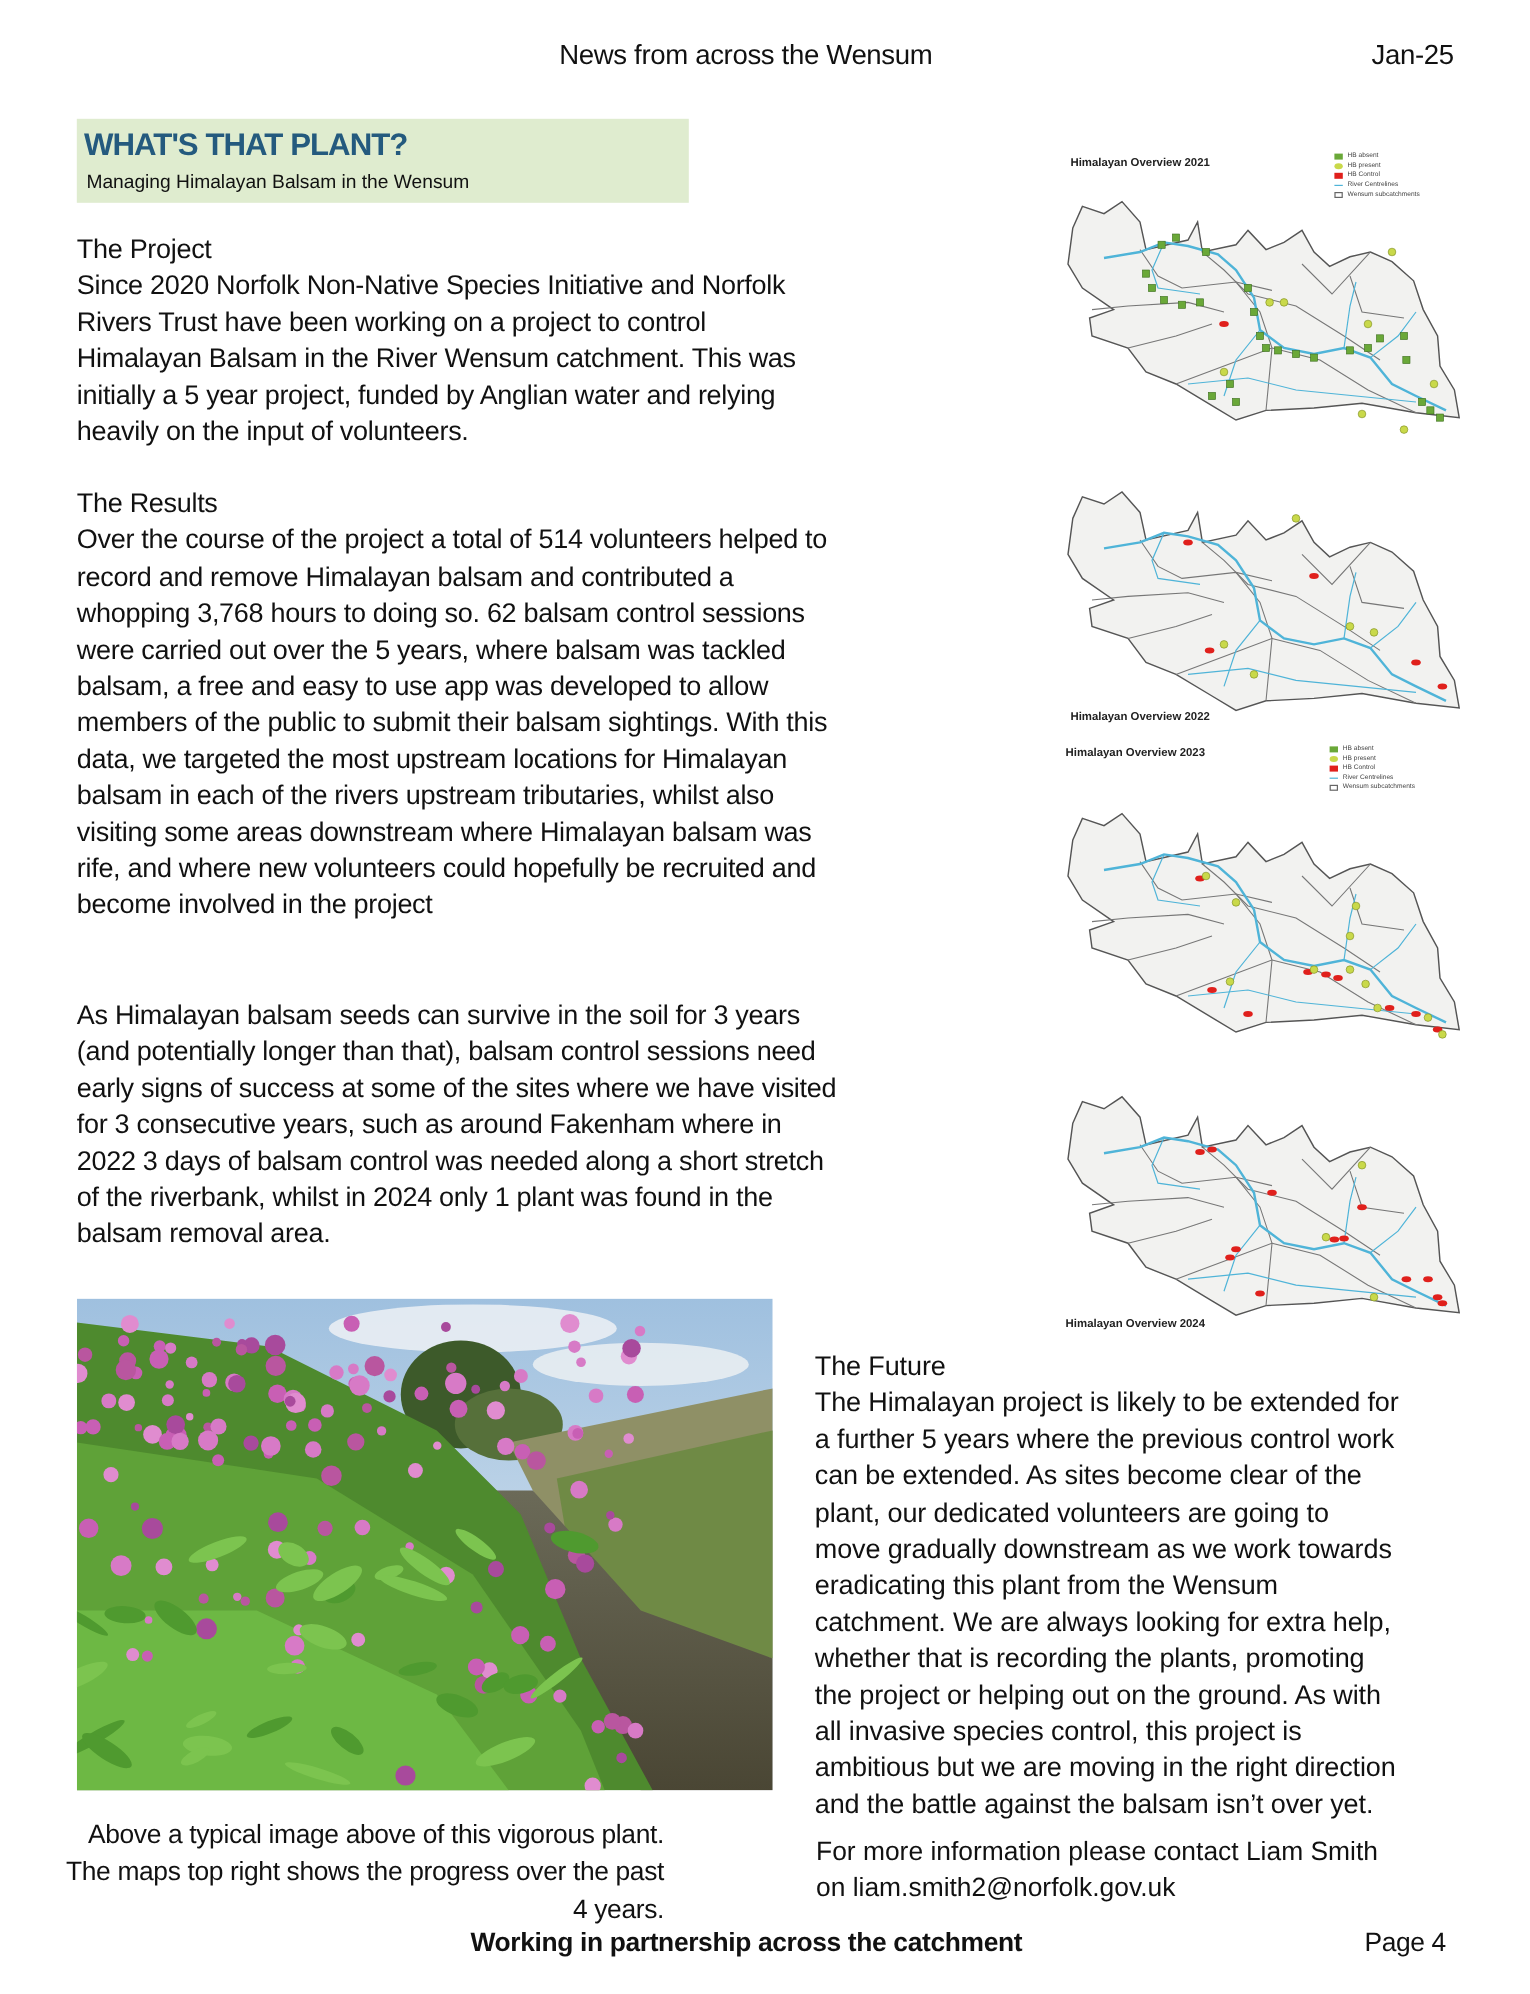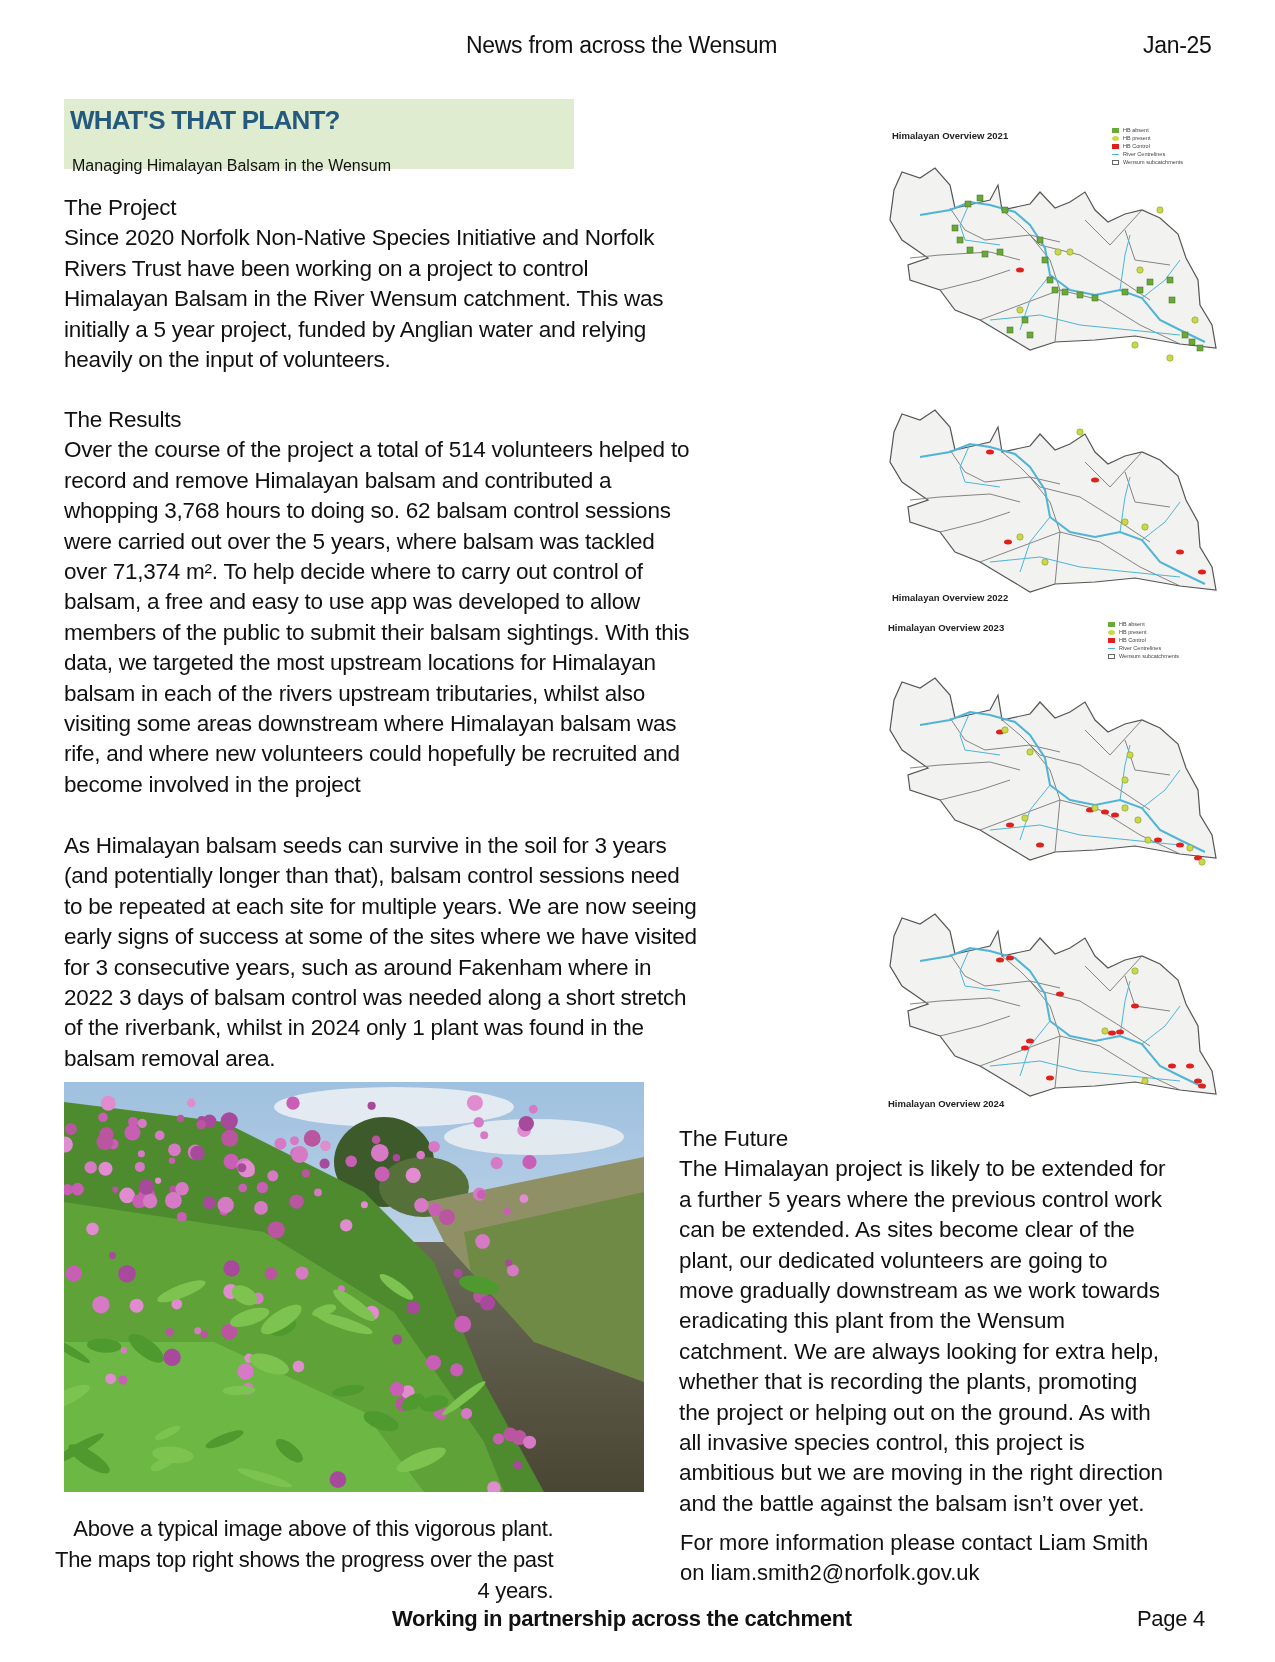--- a/index.html
+++ b/index.html
@@ -13,21 +13,21 @@
 
   .title-box {
     left: 64px; top: 99px; width: 510px; height: 70px;
     background: #dfeccf;
   }
   .title-box .t1 {
     position: absolute; left: 6px; top: 6px;
     font-size: 26px; font-weight: bold; color: #245a7e; letter-spacing: -0.8px;
   }
   .title-box .t2 {
-    position: absolute; left: 8px; top: 58px; font-size: 16px; color: #111;
+    position: absolute; left: 8px; top: 45px; font-size: 16px; color: #111;
   }
 
   .body-text {
     font-size: 22.5px; line-height: 30.4px; letter-spacing: -0.25px; white-space: nowrap;
   }
   .body-text div { height: 30.4px; }
   .col-left { left: 64px; width: 740px; }
 
   .maps { left: 880px; top: 108px; width: 345px; }
   .map-panel { position: absolute; left: 0; width: 345px; background: #fff; }
@@ -64,34 +64,32 @@
   <div>initially a 5 year project, funded by Anglian water and relying</div>
   <div>heavily on the input of volunteers.</div>
 </div>
 
 <div class="abs body-text col-left" style="top:405px;">
   <div>The Results</div>
   <div>Over the course of the project a total of 514 volunteers helped to</div>
   <div>record and remove Himalayan balsam and contributed a</div>
   <div>whopping 3,768 hours to doing so. 62 balsam control sessions</div>
   <div>were carried out over the 5 years, where balsam was tackled</div>
-  <div>over 71,374 m². To help decide where to carry out control of</div>
   <div>balsam, a free and easy to use app was developed to allow</div>
   <div>members of the public to submit their balsam sightings. With this</div>
   <div>data, we targeted the most upstream locations for Himalayan</div>
   <div>balsam in each of the rivers upstream tributaries, whilst also</div>
   <div>visiting some areas downstream where Himalayan balsam was</div>
   <div>rife, and where new volunteers could hopefully be recruited and</div>
   <div>become involved in the project</div>
 </div>
 
 <div class="abs body-text col-left" style="top:831px;">
   <div>As Himalayan balsam seeds can survive in the soil for 3 years</div>
   <div>(and potentially longer than that), balsam control sessions need</div>
-  <div>to be repeated at each site for multiple years. We are now seeing</div>
   <div>early signs of success at some of the sites where we have visited</div>
   <div>for 3 consecutive years, such as around Fakenham where in</div>
   <div>2022 3 days of balsam control was needed along a short stretch</div>
   <div>of the riverbank, whilst in 2024 only 1 plant was found in the</div>
   <div>balsam removal area.</div>
 </div>
 
 <div class="abs maps">
 
   <div class="map-panel" style="top:0; height:260px;">

